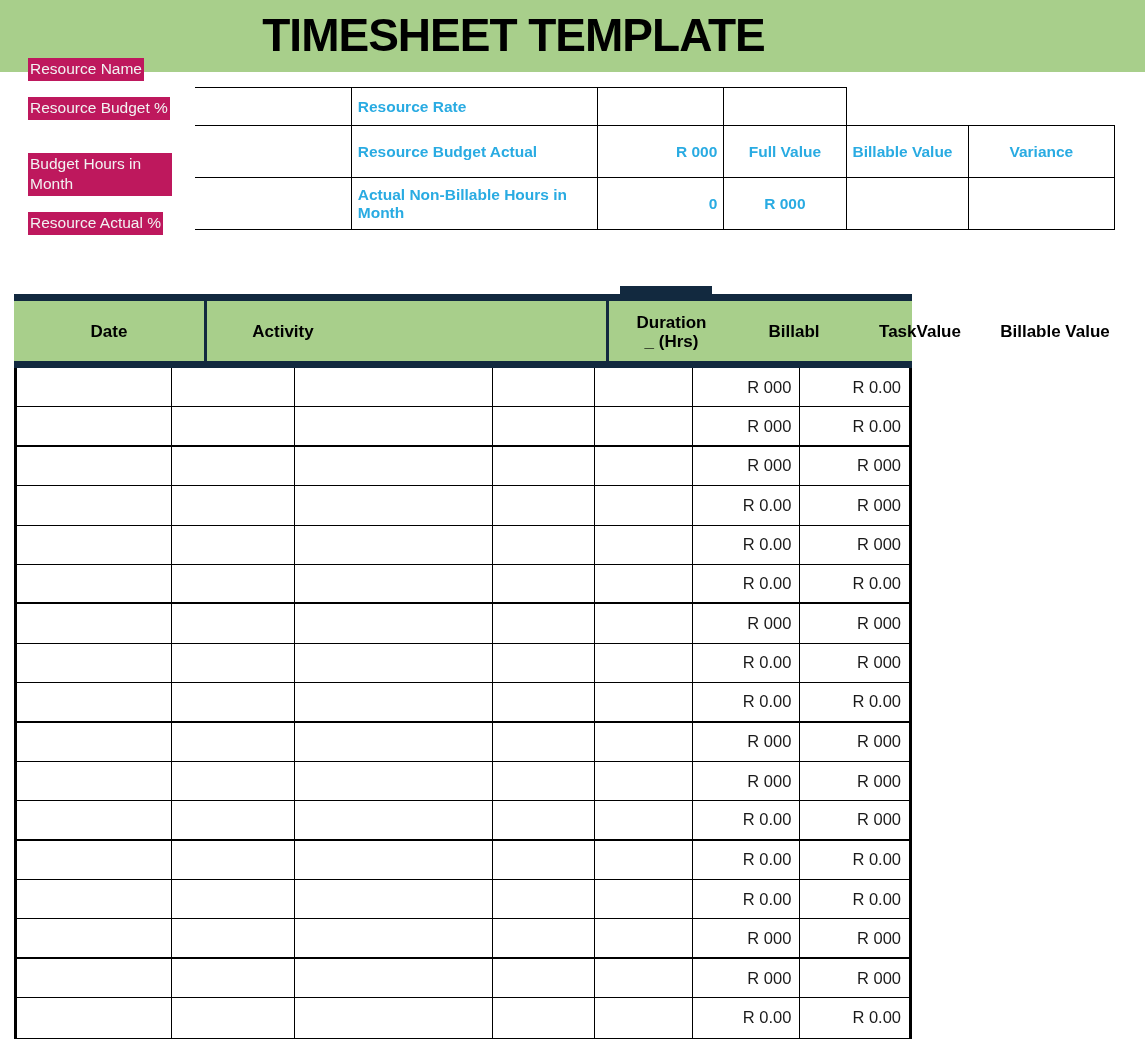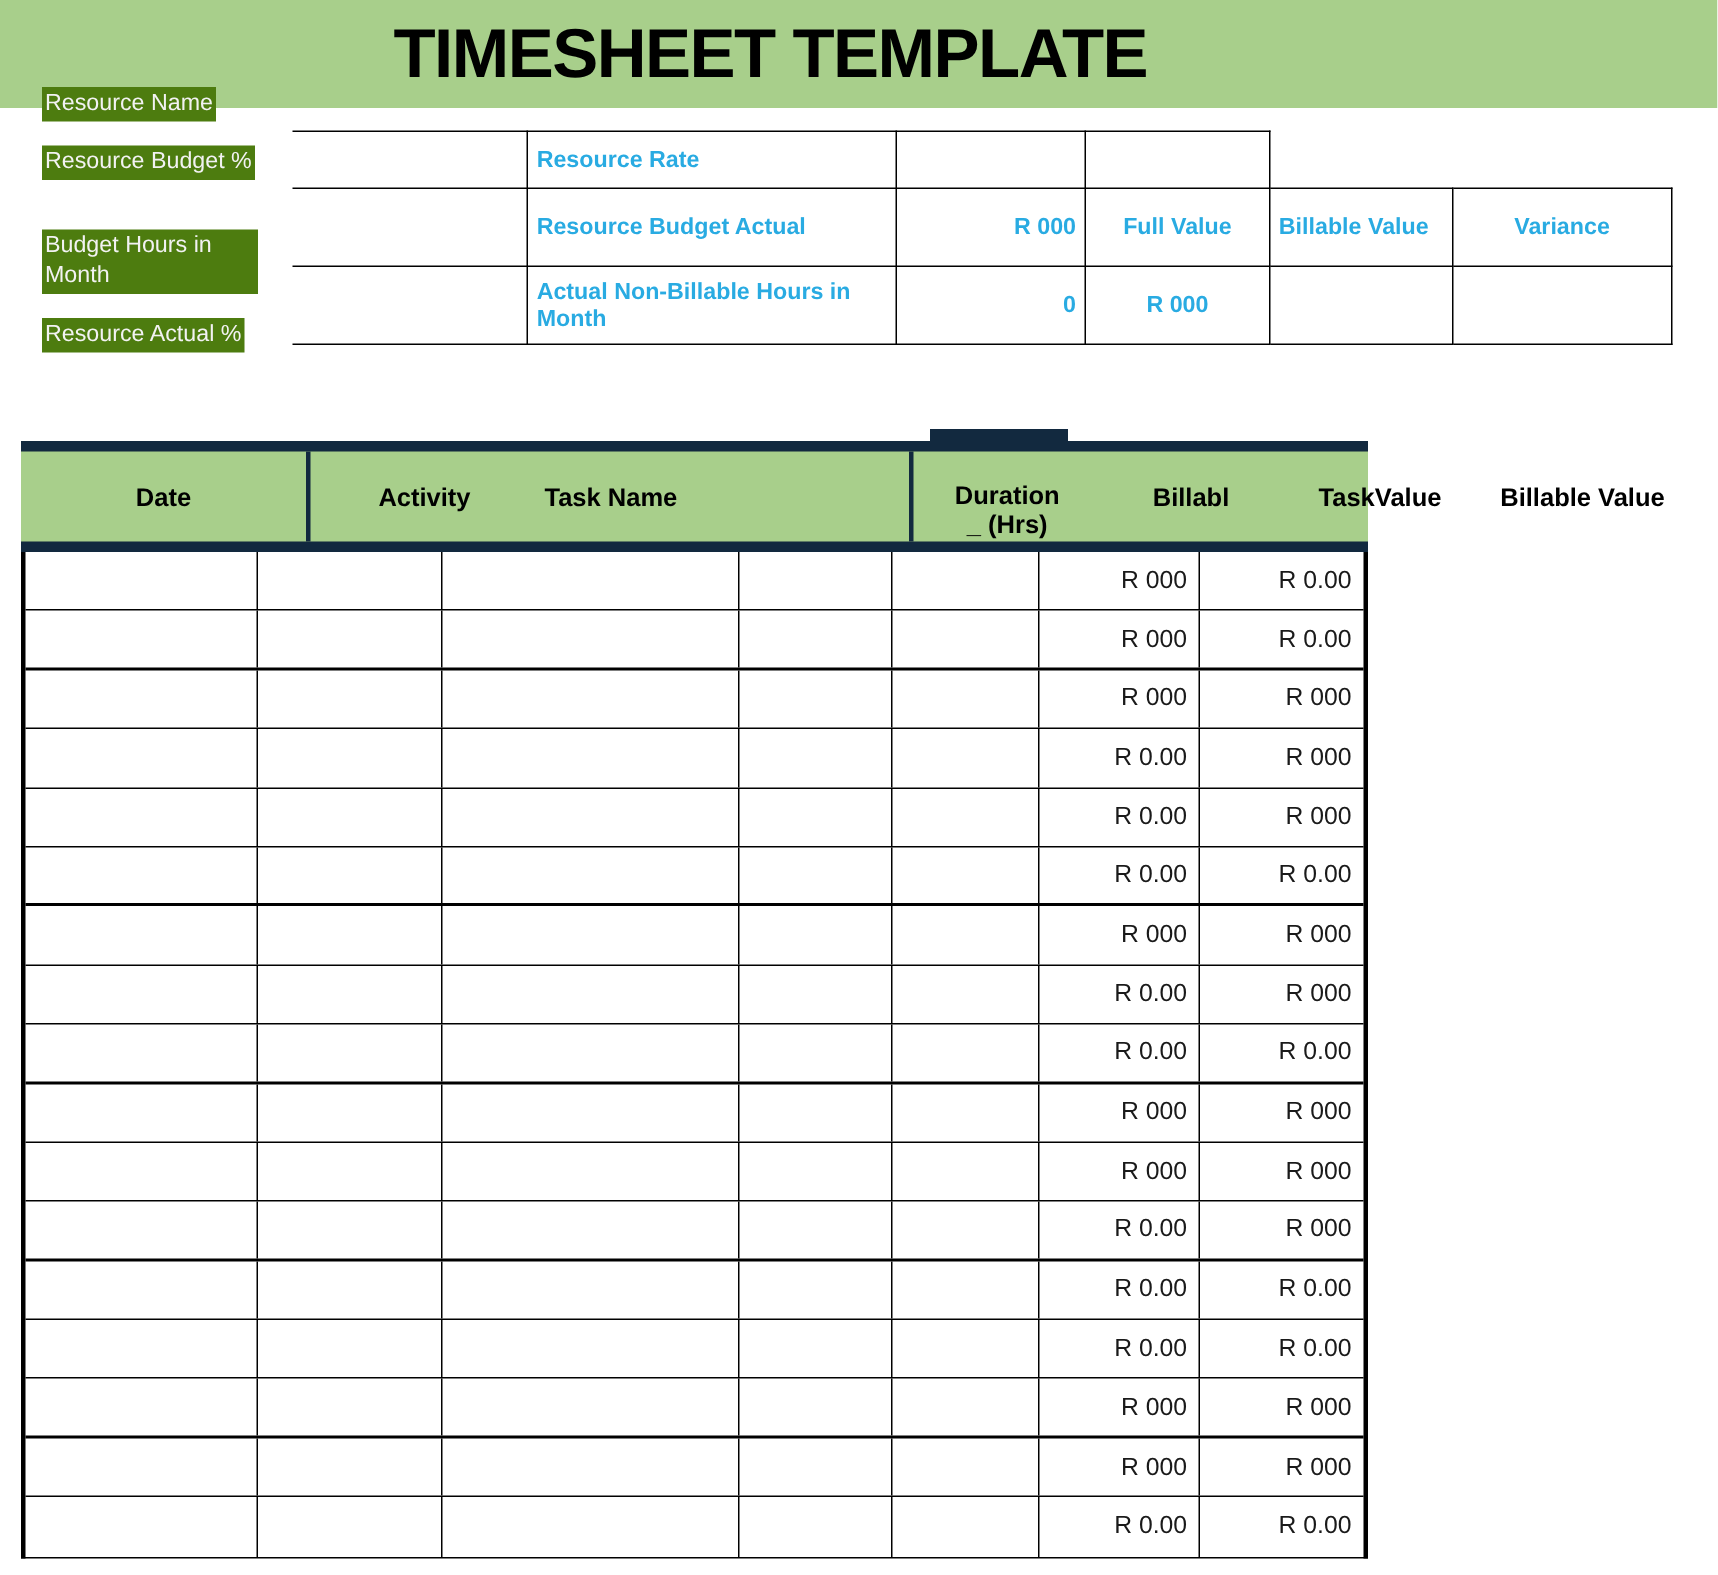--- a/index.html
+++ b/index.html
@@ -35,21 +35,21 @@
   }
 
   
   .left-labels{
     position:absolute;
     left:28px; top:58px;
     width:180px;
   }
   .lbl{
     display:inline-block;
-    background:#4d7c0f;
+    background:#be185d;
     color:#f2f2f2;
     font-size:15.5px;
     line-height:20px;
     padding:1px 2px 2px 2px;
     white-space:pre-wrap;
     margin:0;
   }
   .lbl-wrap{ margin-bottom:0; }
   .lbl-1{ position:absolute; left:0;  top:0;   }
   .lbl-2{ position:absolute; left:0;  top:39px;}
@@ -212,23 +212,22 @@
 <div class="ts-wrap">
 
   <div class="navy-tab"></div>
 
   <div class="ts-head">
     <div class="hdiv" style="left:190px;"></div>
     <div class="hdiv" style="left:592px;"></div>
 
     <div class="hcell" style="left:0px;   width:190px;">Date</div>
     <div class="hcell" style="left:193px; width:152px;">Activity</div>
-    <div class="hcell" style="left:345px; width:248px; justify-content:flex-start; padding-left:4px;">Task Name</div>
-
-    <div class="hcell" style="left:595px; width:125px; flex-direction:column; justify-content:flex-end; padding:4px 0 2px 0;">
+
+    <div class="hcell" style="left:595px; width:125px; flex-direction:column; justify-content:center; padding:4px 0 2px 0;">
       <span>Duration</span>
       <span>_ (Hrs)</span>
     </div>
 
     <div class="hcell" style="left:720px; width:120px;">Billabl</div>
 
     <div class="hcell" style="left:840px; width:132px; flex-direction:row; justify-content:center;">
       <span>Task</span>
       <span>Value</span>
     </div>

